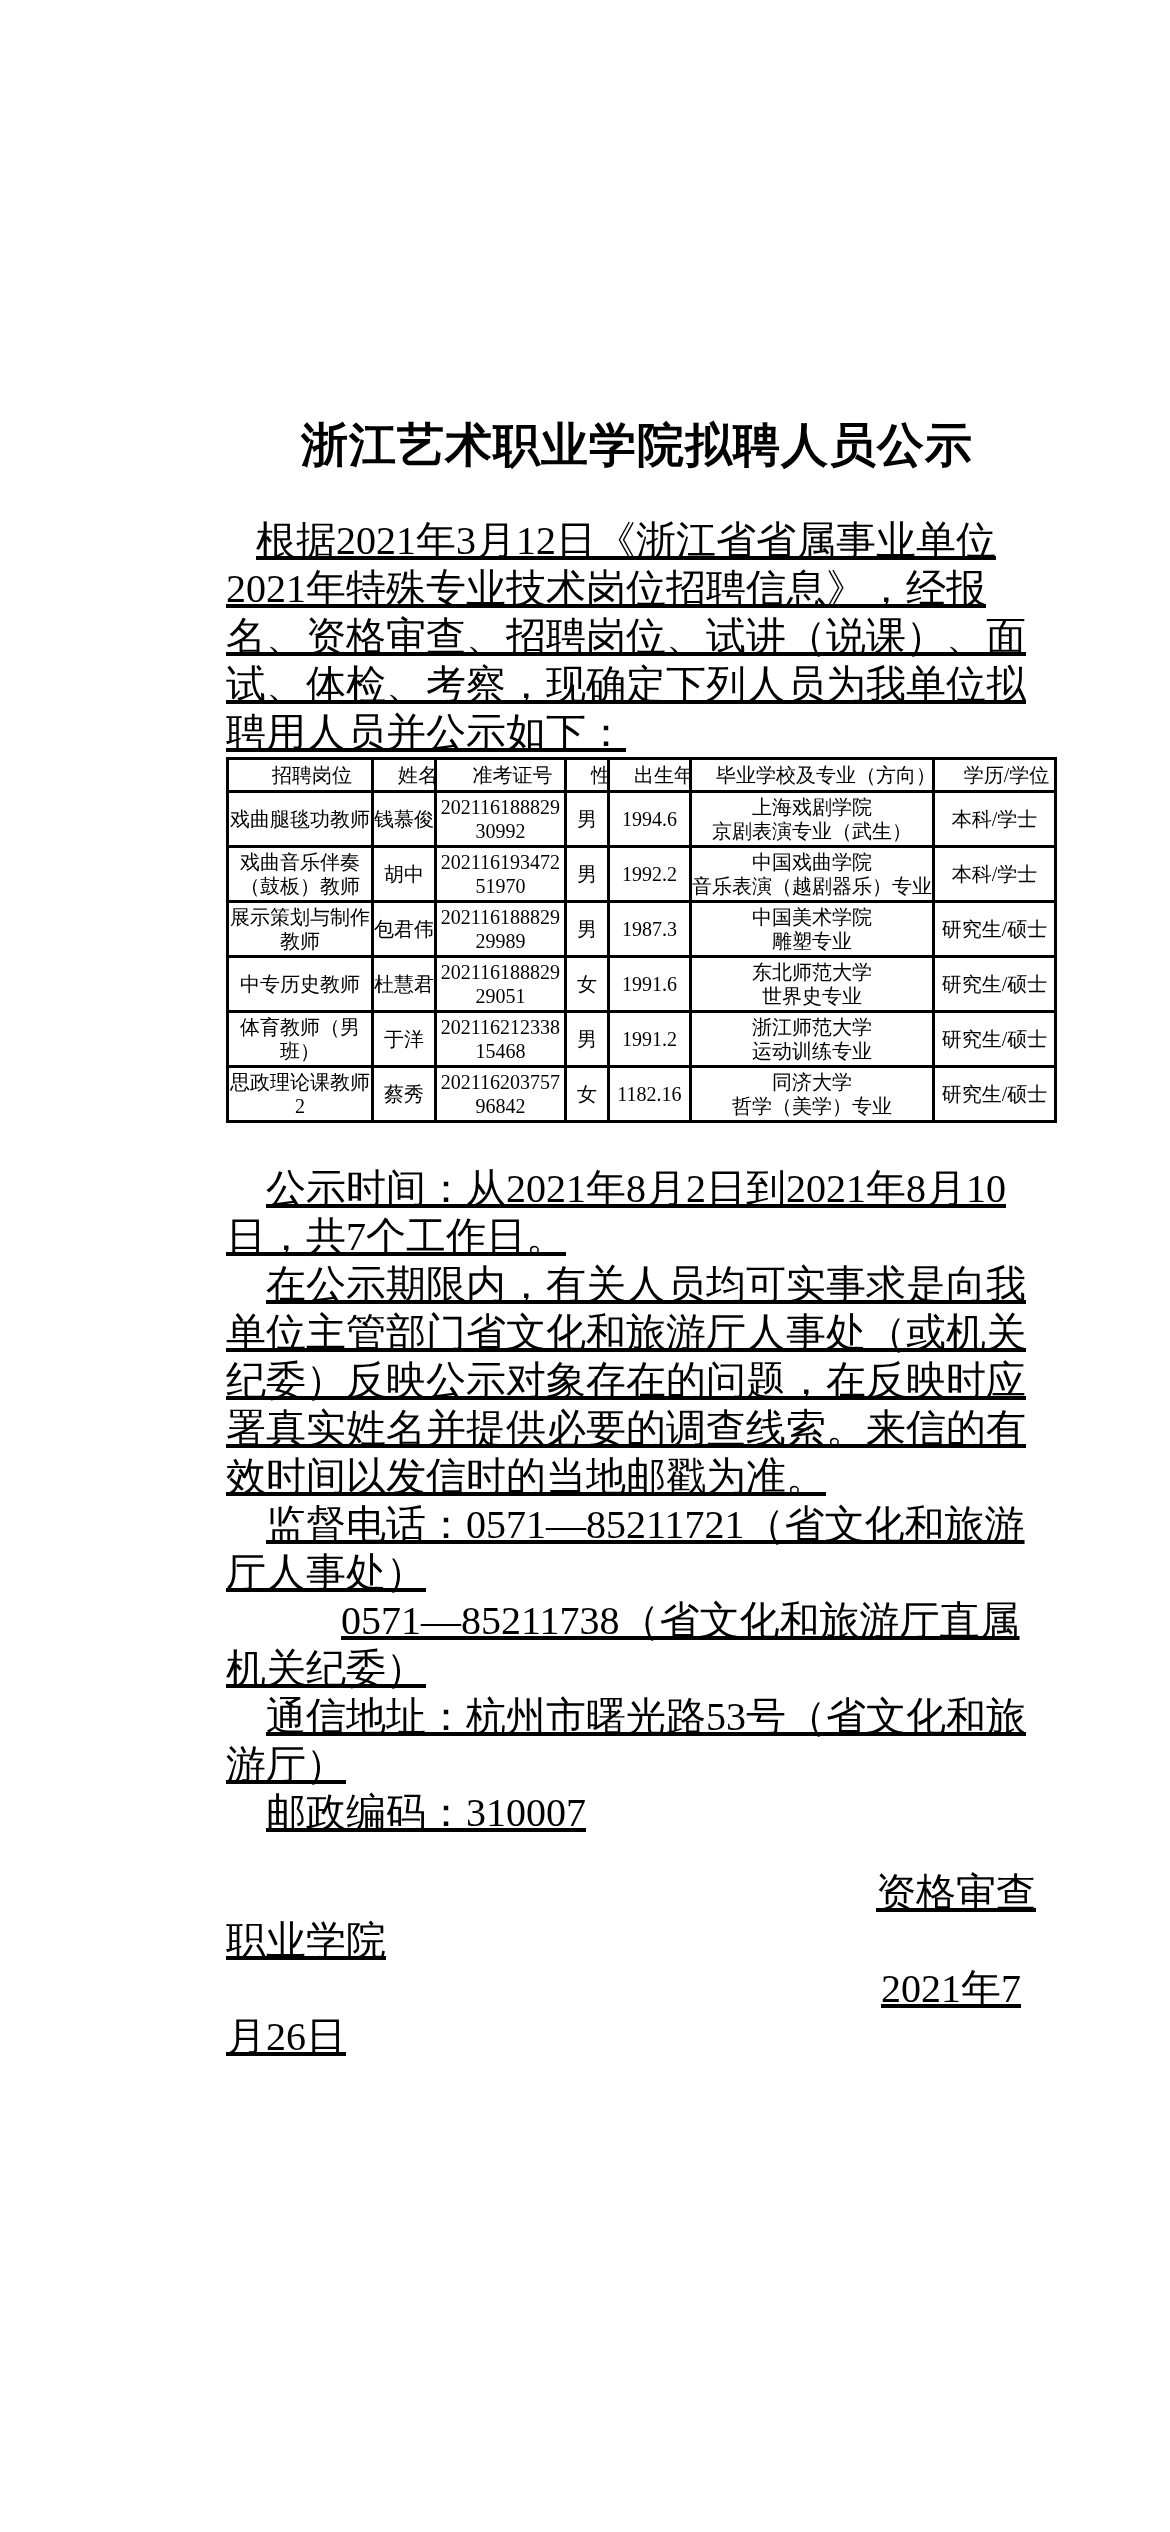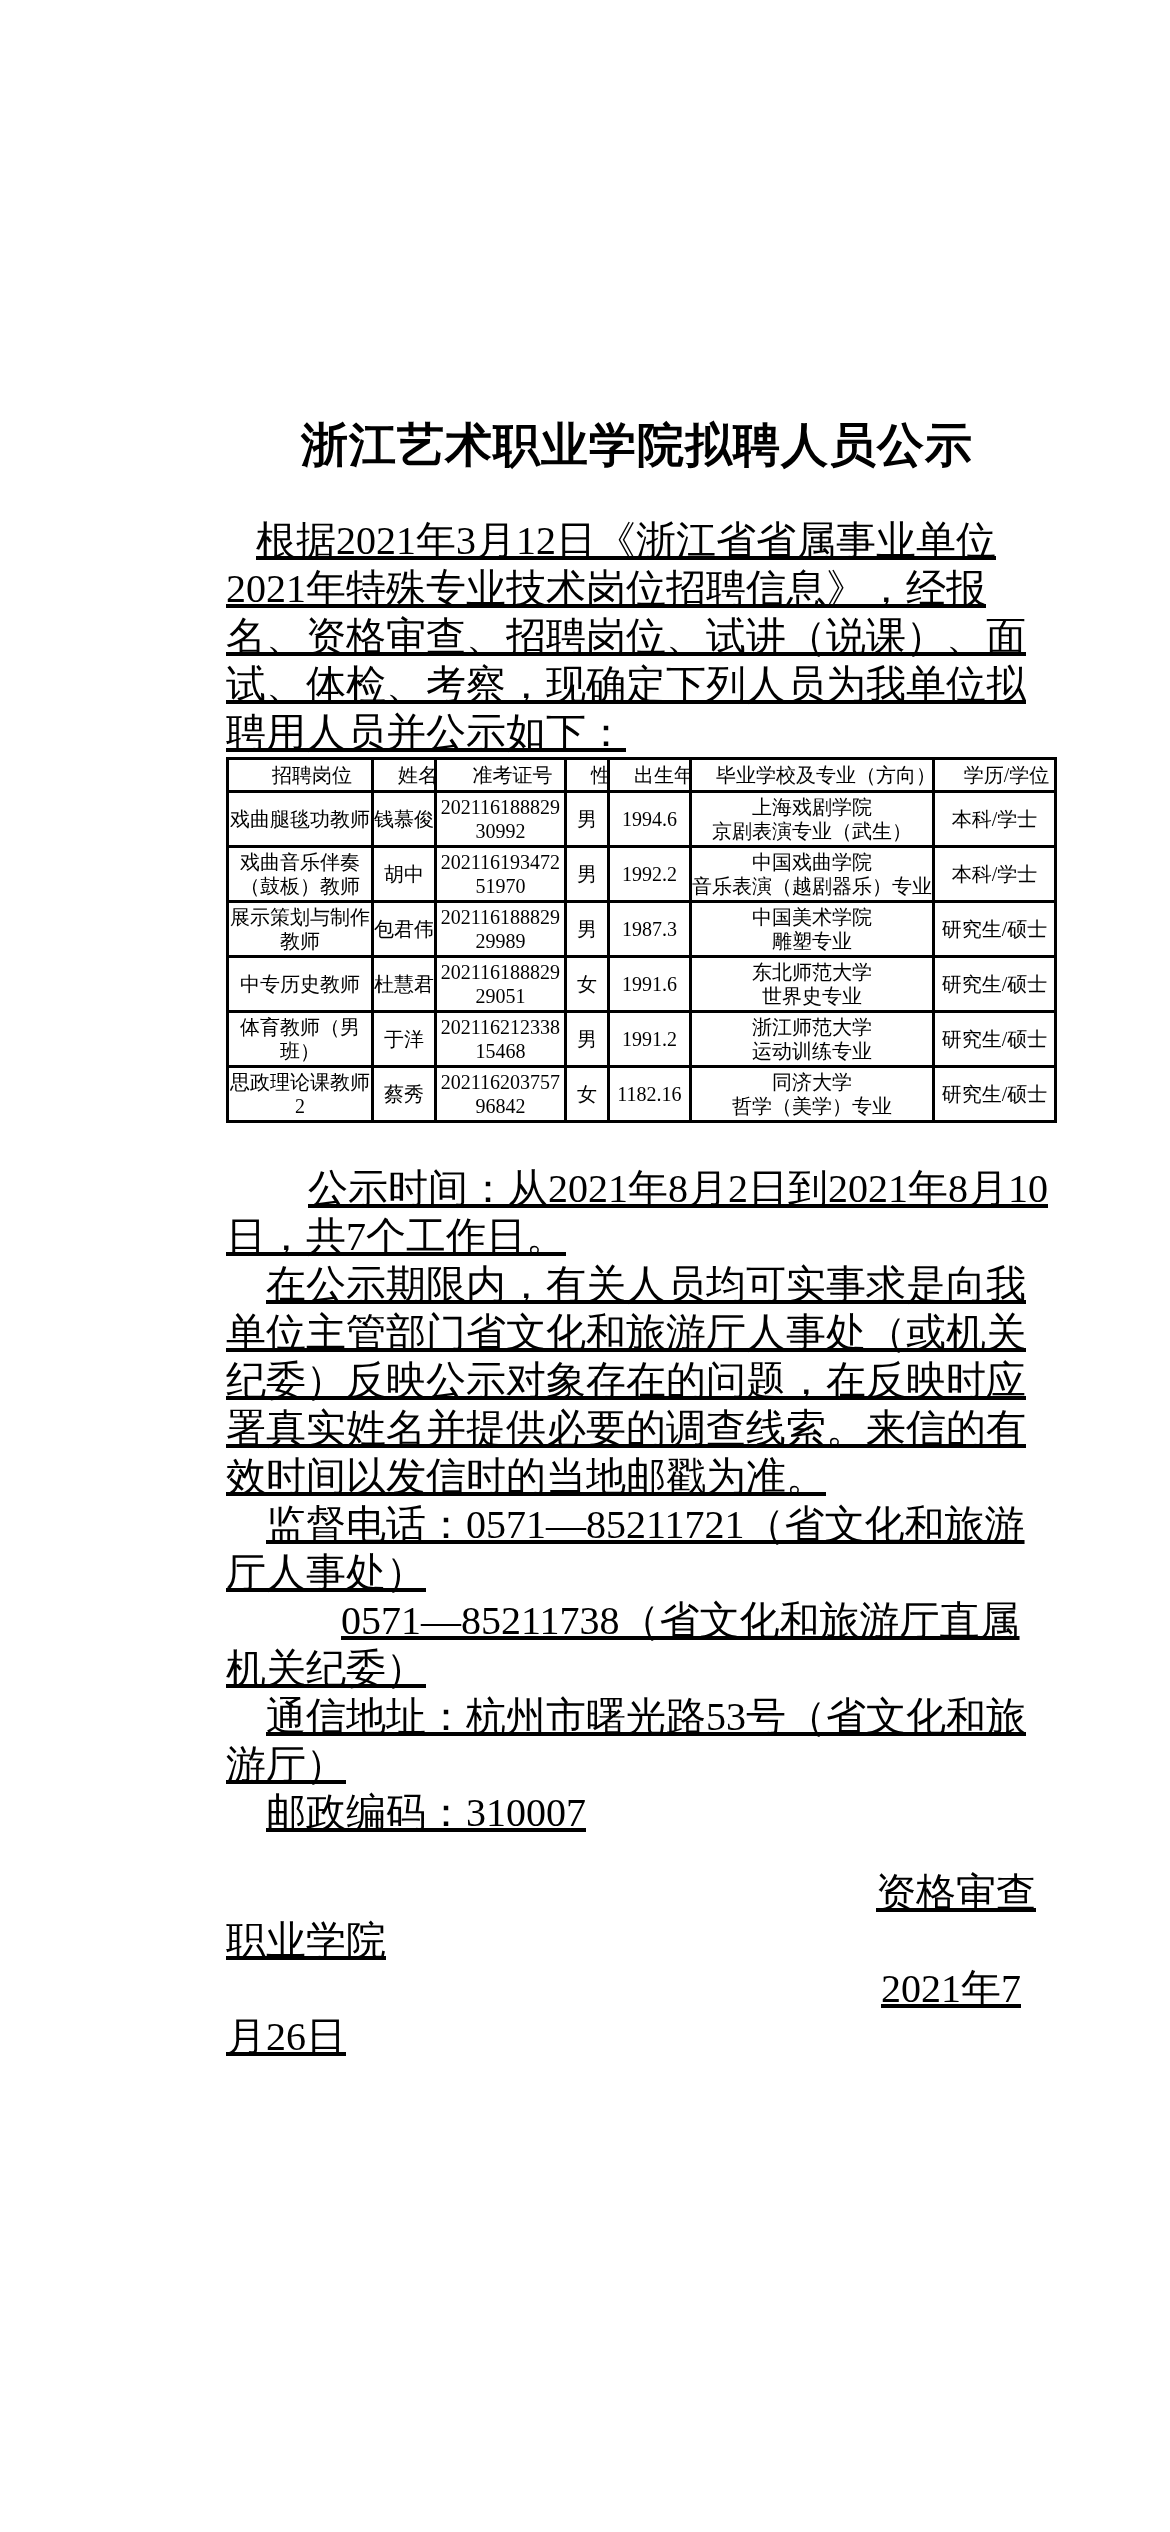--- a/index.html
+++ b/index.html
@@ -254,21 +254,21 @@
             <div class="cline">哲学（美学）专业</div>
           </td>
           <td>
             <div class="cline">研究生/硕士</div>
           </td>
         </tr>
       </tbody>
   </table>
 
   <div class="para period">
-      <div class="line" style="padding-left: 40px; text-align: right;">公示时间：从2021年8月2日到2021年8月10</div>
+      <div class="line" style="padding-left: 40px;">公示时间：从2021年8月2日到2021年8月10</div>
       <div class="line">日，共7个工作日。</div>
     </div>
 
   <div class="para">
       <div class="line" style="padding-left: 40px;">在公示期限内，有关人员均可实事求是向我</div>
       <div class="line">单位主管部门省文化和旅游厅人事处（或机关</div>
       <div class="line">纪委）反映公示对象存在的问题，在反映时应</div>
       <div class="line">署真实姓名并提供必要的调查线索。来信的有</div>
       <div class="line">效时间以发信时的当地邮戳为准。</div>
     </div>

